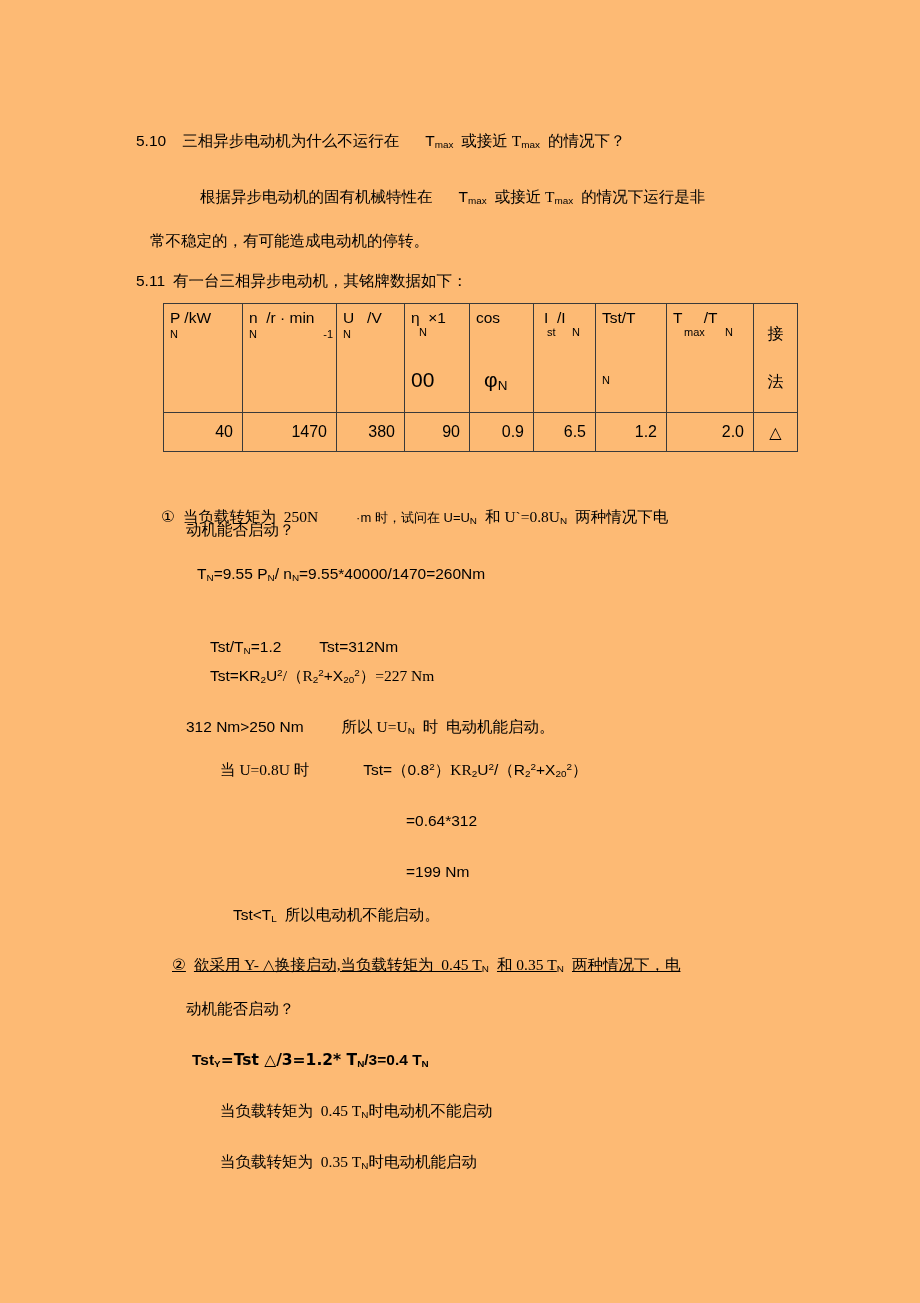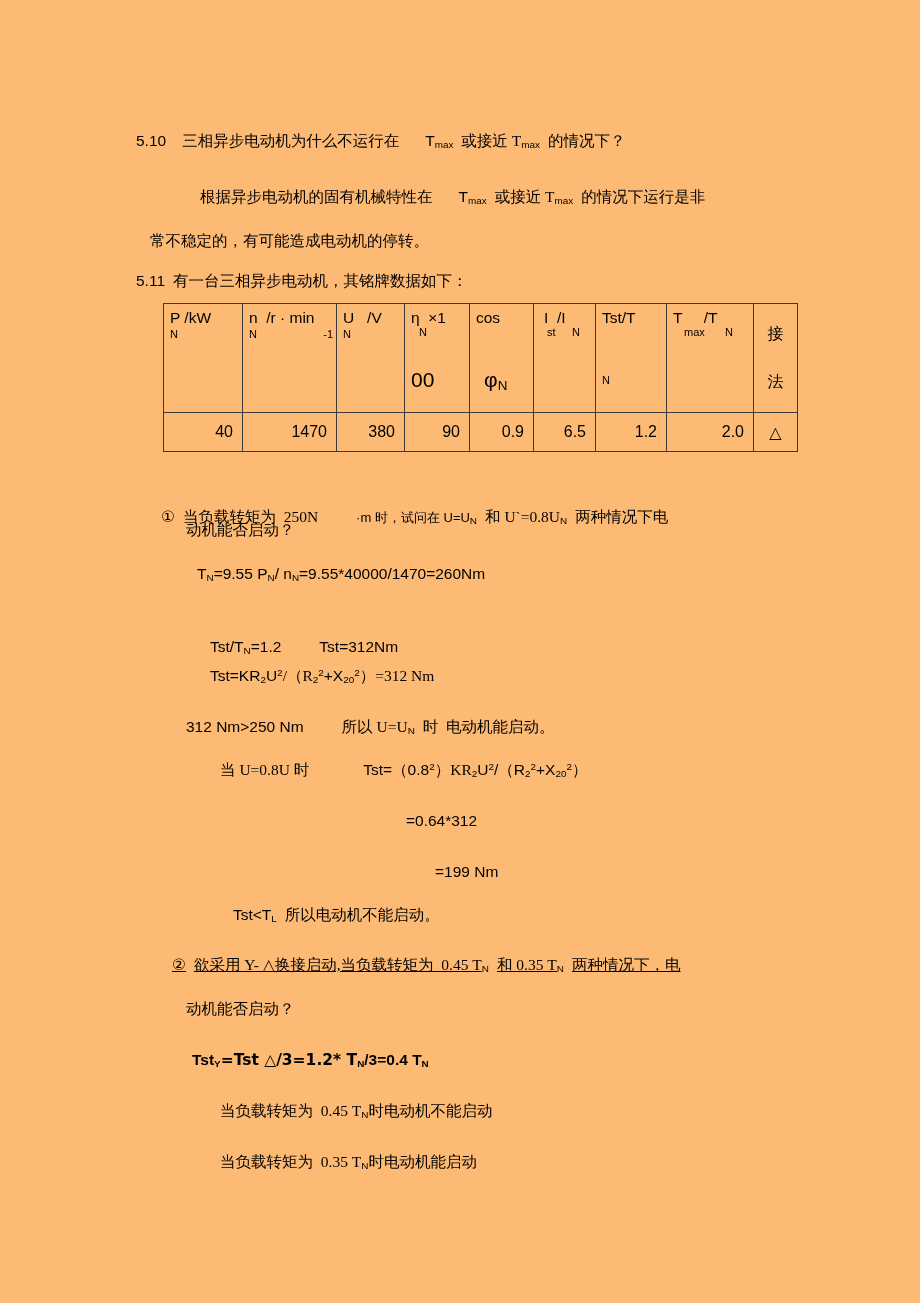--- a/index.html
+++ b/index.html
@@ -178,29 +178,29 @@
     </table>
 
   <div class="ln cjk" style="left:161px; top:478px;margin-top:31px;"><span class="tri">①</span><span class="sp2"></span><span>当负载转矩为  250N</span><span class="sp5"></span><span class="lat" style="font-size:13px;"><span>·m 时，试问在 U=U</span></span><sub class="s lat">N</sub><span class="sp2"></span><span>和 U`=0.8U</span><sub class="s lat">N</sub><span class="sp2"></span><span>两种情况下电</span></div>
 
   <div class="ln cjk" style="left:186px; top:522px;">动机能否启动？</div>
 
   <div class="ln lat" style="left:197px; top:566px;"><span>T</span><sub class="s">N</sub><span>=9.55 P</span><sub class="s">N</sub><span>/ n</span><sub class="s">N</sub><span>=9.55*40000/1470=260Nm</span></div>
 
   <div class="ln lat" style="left:210px; top:639px;"><span>Tst/T</span><sub class="s">N</sub><span>=1.2</span><span class="sp5"></span><span>Tst=312Nm</span></div>
 
-  <div class="ln lat" style="left:210px; top:668px;"><span>Tst=KR</span><sub class="s">2</sub><span>U</span><sup class="s">2</sup><span class="cjk">/（R</span><sub class="s">2</sub><sup class="s">2</sup><span>+X</span><sub class="s">20</sub><sup class="s">2</sup><span class="cjk">）=312 Nm</span></div>
+  <div class="ln lat" style="left:210px; top:668px;"><span>Tst=KR</span><sub class="s">2</sub><span>U</span><sup class="s">2</sup><span class="cjk">/（R</span><sub class="s">2</sub><sup class="s">2</sup><span>+X</span><sub class="s">20</sub><sup class="s">2</sup><span class="cjk">）=227 Nm</span></div>
 
   <div class="ln cjk" style="left:186px; top:719px;"><span class="lat">312 Nm&gt;250 Nm</span><span class="sp5"></span><span>所以 U=U</span><sub class="s lat">N</sub><span class="sp2"></span><span>时  电动机能启动。</span></div>
 
   <div class="ln cjk" style="left:220px; top:762px;"><span>当 U=0.8U 时</span><span class="sp5"></span><span class="sp3"></span><span class="lat">Tst=（0.8</span><sup class="s">2</sup><span>）KR</span><sub class="s lat">2</sub><span class="lat">U</span><sup class="s">2</sup><span class="lat">/（R</span><sub class="s">2</sub><sup class="s">2</sup><span class="lat">+X</span><sub class="s">20</sub><sup class="s">2</sup><span>）</span></div>
 
   <div class="ln lat" style="left:406px; top:813px;">=0.64*312</div>
 
-  <div class="ln lat" style="left:406px; top:864px;margin-left:29px;">=199 Nm</div>
+  <div class="ln lat" style="left:406px; top:864px;">=199 Nm</div>
 
   <div class="ln cjk" style="left:233px; top:907px;"><span class="lat">Tst&lt;T</span><sub class="s lat">L</sub><span class="sp2"></span><span>所以电动机不能启动。</span></div>
 
   <div class="ln cjk" style="left:172px; top:957px;text-decoration:underline;"><span class="tri">②</span><span class="sp2"></span><span>欲采用 Y- △换接启动,当负载转矩为  0.45 T</span><sub class="s lat">N</sub><span class="sp2"></span><span>和 0.35 T</span><sub class="s lat">N</sub><span class="sp2"></span><span>两种情况下，电</span></div>
 
   <div class="ln cjk" style="left:186px; top:1001px;">动机能否启动？</div>
 
   <div class="ln lat" style="left:192px; top:1052px;font-weight:bold;"><span>Tst</span><sub class="s">Y</sub><span class="tri">=Tst △/3=1.2* T</span><sub class="s">N</sub><span>/3=0.4 T</span><sub class="s">N</sub></div>
 
   <div class="ln cjk" style="left:220px; top:1103px;"><span>当负载转矩为  0.45 T</span><sub class="s lat">N</sub><span>时电动机不能启动</span></div>

